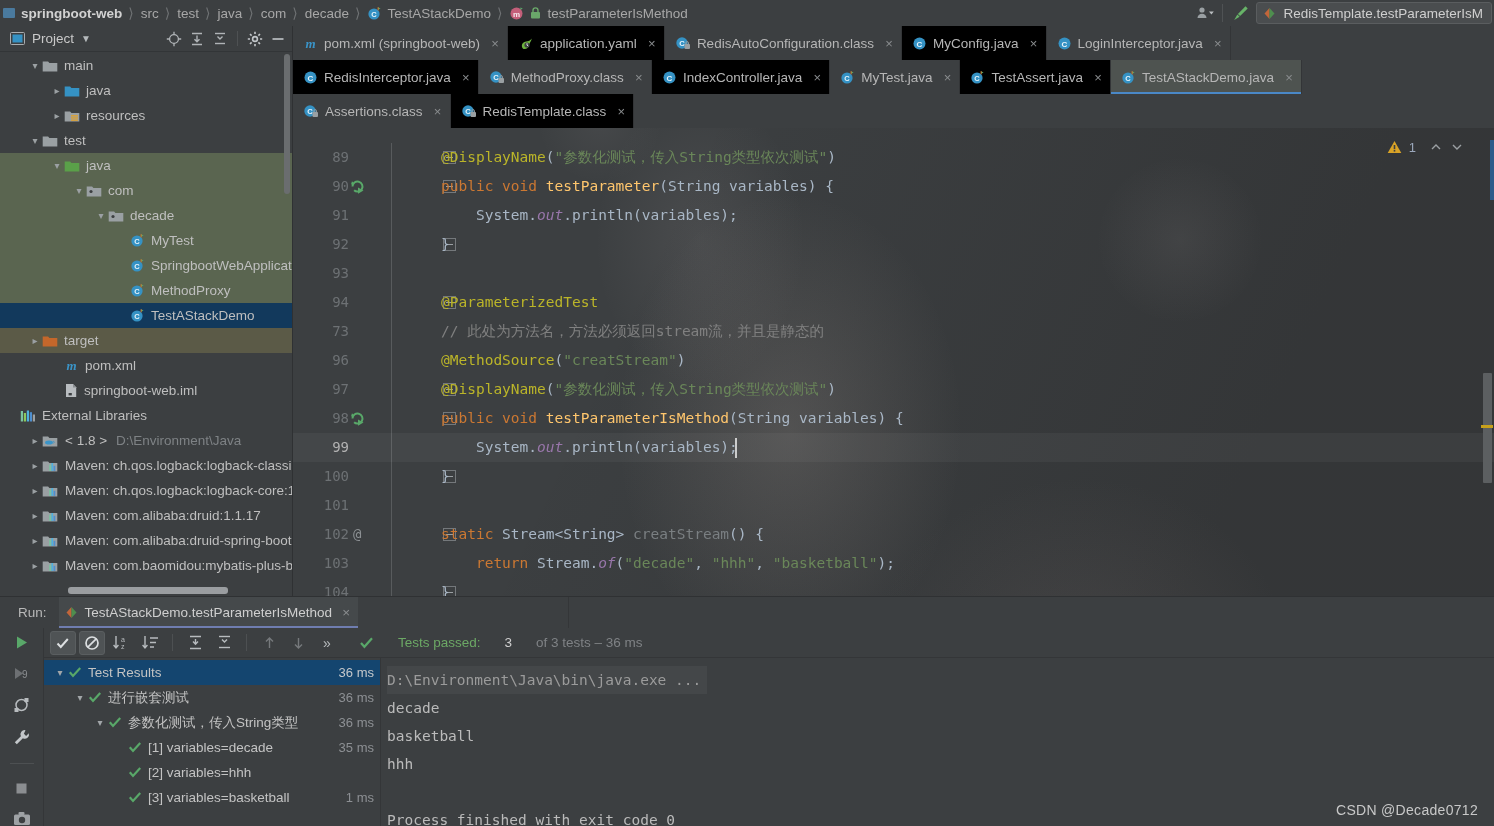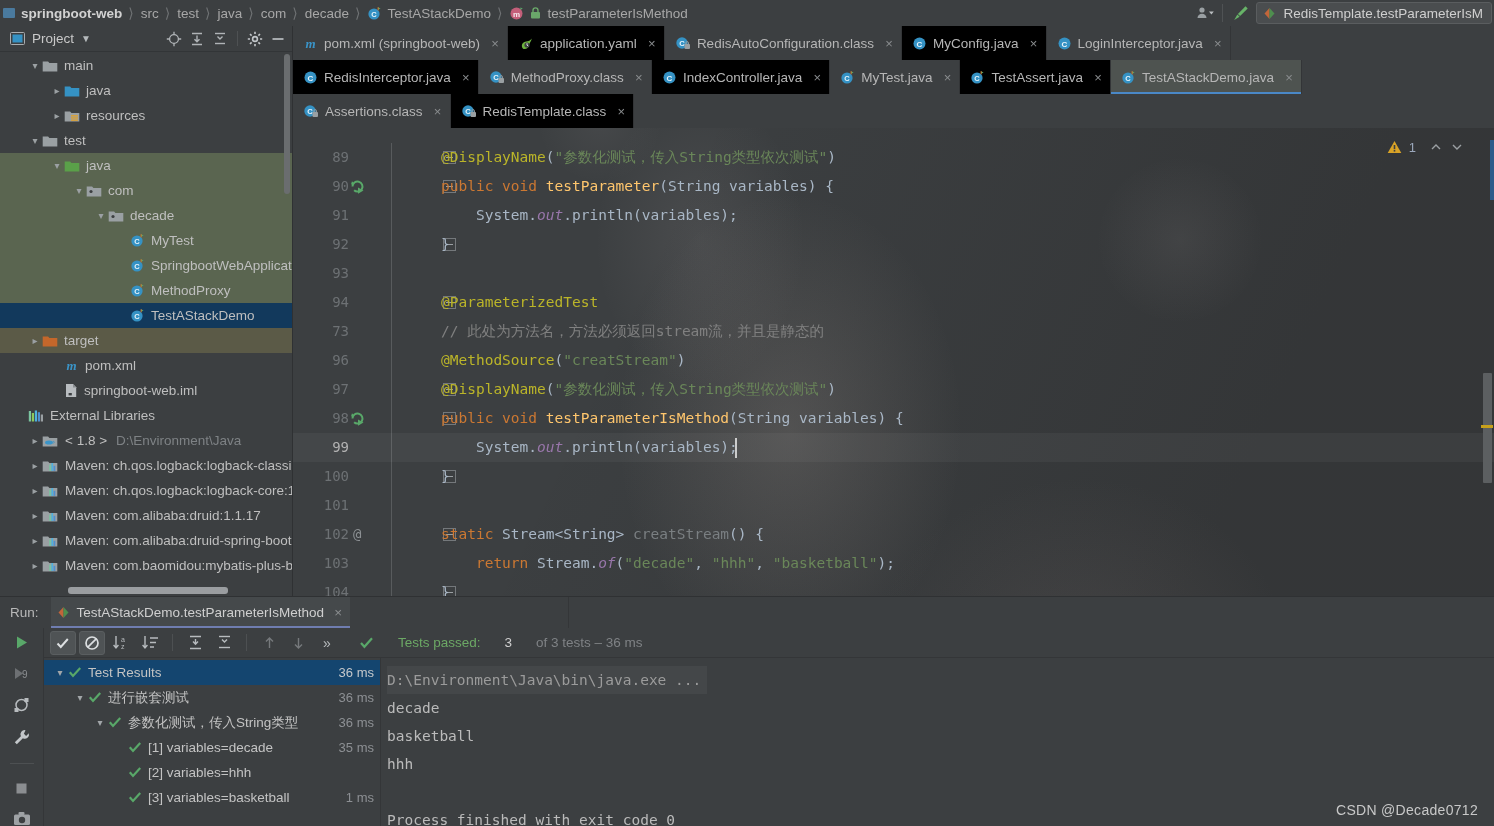--- a/index.html
+++ b/index.html
@@ -122,21 +122,21 @@
   .scroll-track{ position:absolute; right:0; top:0; width:14px; bottom:0; }
   .scroll-thumb{ position:absolute; right:2px; top:245px; width:9px; height:110px; background:#5c5f61; border-radius:1px; }
   .warn-mark{ position:absolute; right:1px; top:297px; width:12px; height:3px; background:#c8a01a; }
   .blue-mark{ position:absolute; right:0px; top:12px; width:4px; height:60px; background:#2d5b8a; }
 
   
   .runwin{
     position:absolute; left:0; top:596px; width:1494px; height:230px; z-index:6;
     background:#3c3f41; border-top:1px solid #2f3133;
   }
-  .run-tabbar{ height:31px; display:flex; align-items:center; padding-left:10px; position:relative; }
+  .run-tabbar{ height:31px; display:flex; align-items:center; padding-left:18px; position:relative; }
   .run-label{ color:#b9b9b9; font-size:13.5px; margin-right:12px; }
   .run-tab{
     display:flex; align-items:center; height:31px; padding:0 8px 0 6px;
     background:#45494b; position:relative; color:#cfcfcf; font-size:13.5px;
   }
   .run-tab::after{ content:""; position:absolute; left:0; right:0; bottom:0; height:2px; background:#6f7db0; }
   .run-tab .x{ margin-left:10px; color:#8b8e90; }
   .run-tabbar .vdiv{ position:absolute; left:568px; top:0; bottom:0; width:1px; background:#343638; }
 
   .run-body{ display:flex; height:199px; }
@@ -457,21 +457,21 @@
           <span class="arrow">&nbsp;</span>
           <span class="ic">
             <svg width="14" height="15" viewBox="0 0 14 15">
               <path d="M2 1h7l3.2 3.2V14H2z" fill="#b9bdc0"></path>
               <path d="M9 1v3.4h3.2z" fill="#8b8f92"></path>
               <rect x="4.6" y="10" width="3.2" height="2.4" fill="#3c3f41"></rect>
             </svg>
           </span>
           <span>springboot-web.iml</span>
         </div>
-        <div class="row" style="padding-left:14px">
+        <div class="row" style="padding-left:6px">
           <span class="arrow">&nbsp;</span>
           <span class="ic">
             <svg width="16" height="14" viewBox="0 0 16 14">
               <rect x=".8" y="2" width="2.2" height="10.5" fill="#7ac4a0"></rect>
               <rect x="3.8" y="4" width="2.2" height="8.5" fill="#8cc95c"></rect>
               <rect x="6.8" y="1.5" width="2.2" height="11" fill="#4eb2dd"></rect>
               <rect x="9.8" y="3.2" width="2.2" height="9.3" fill="#4e8fd0"></rect>
               <rect x="12.8" y="5.5" width="2.2" height="7" fill="#9aa0a3"></rect>
             </svg>
           </span>

